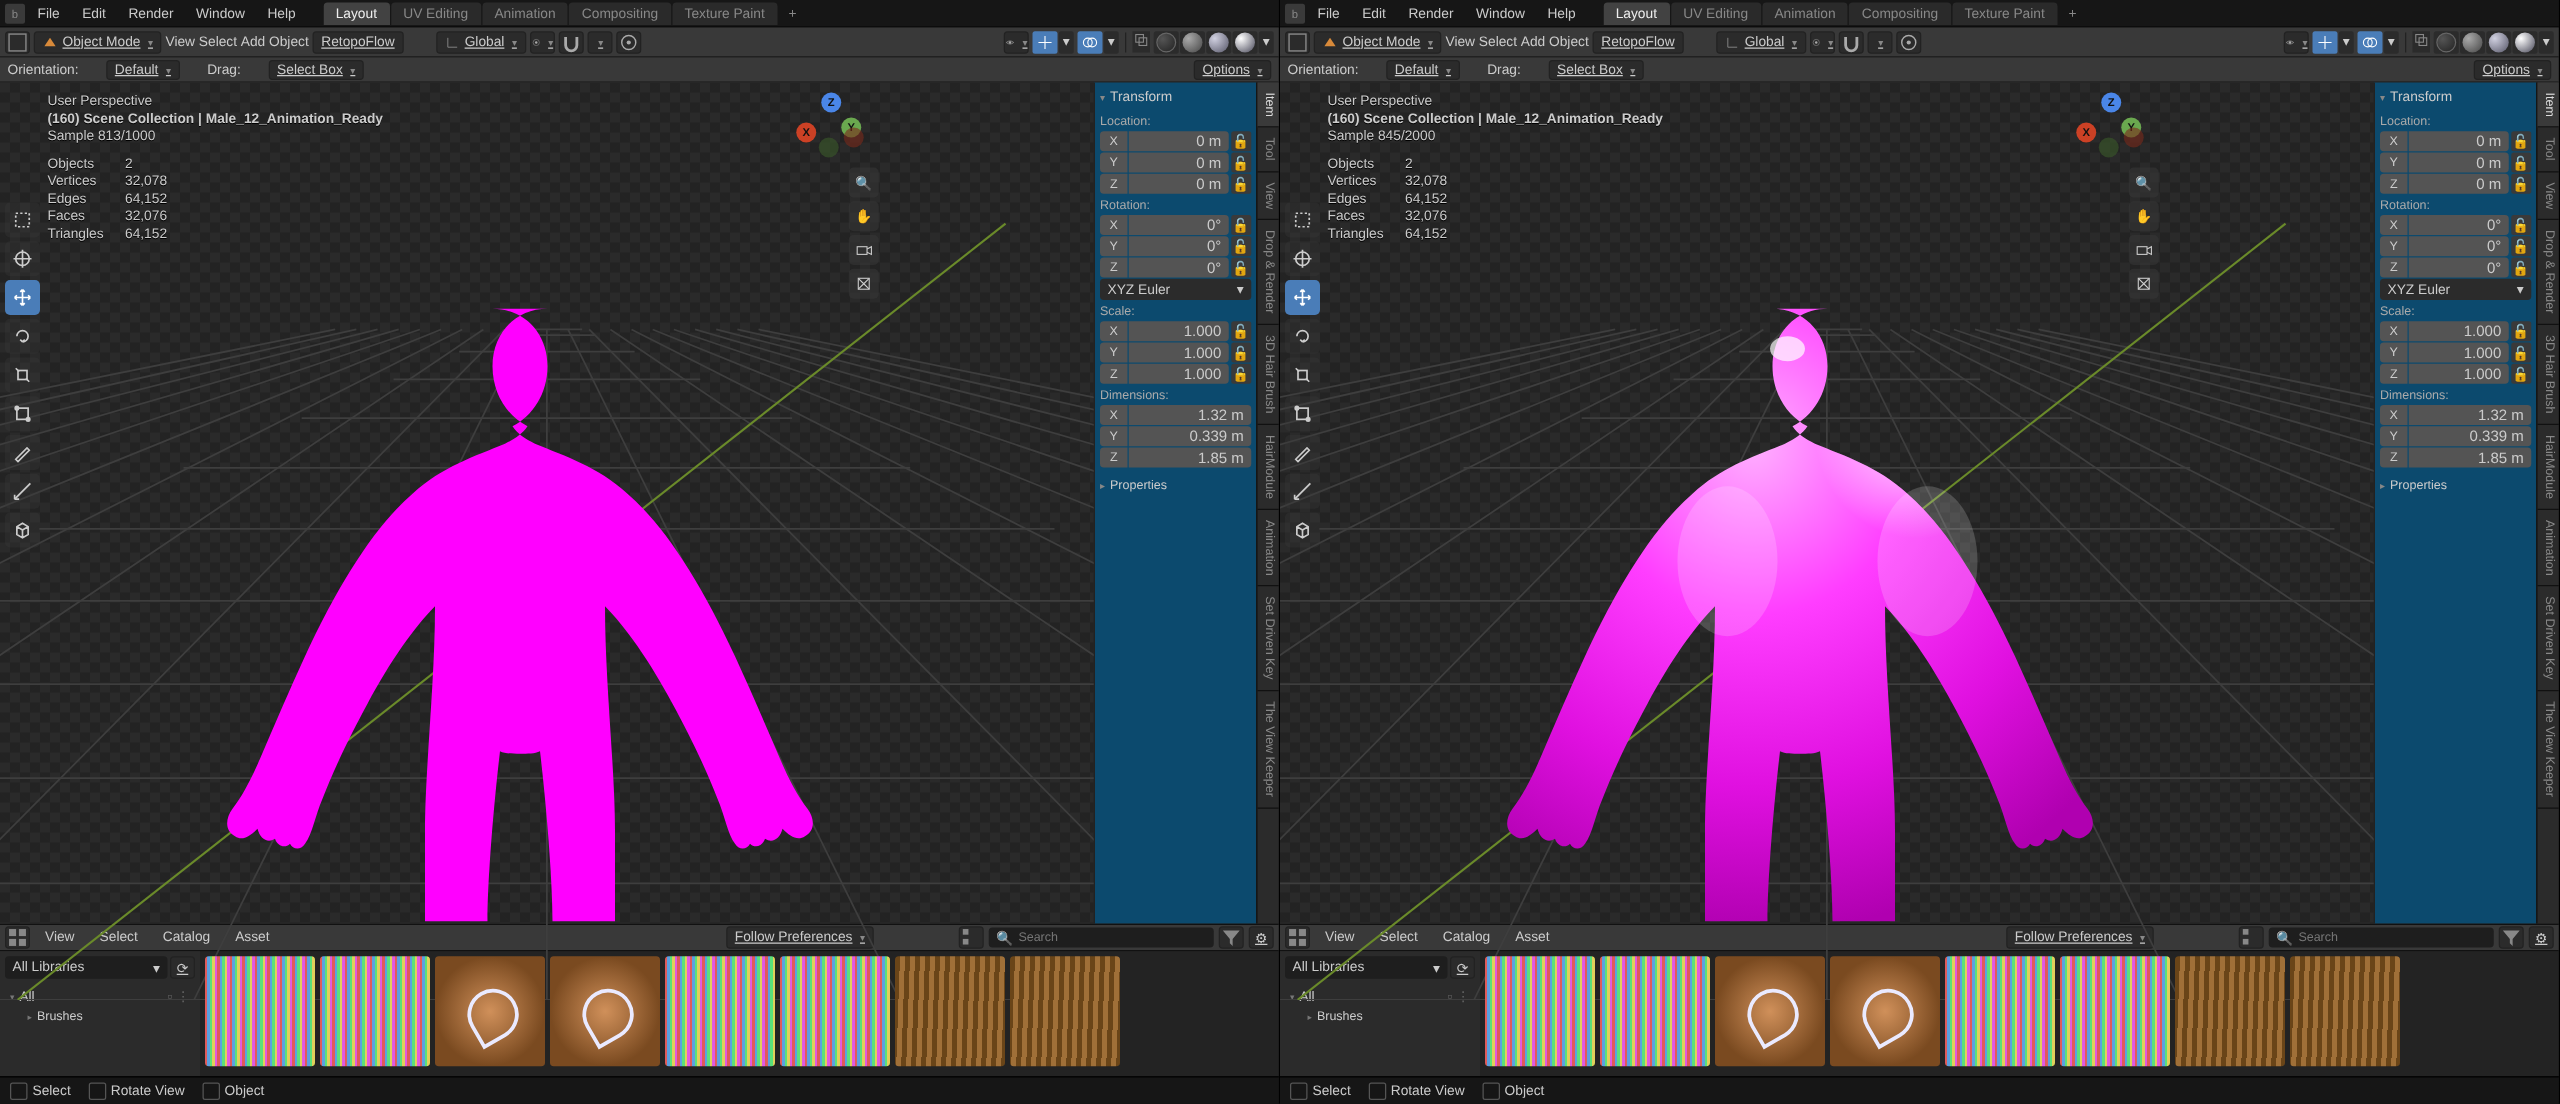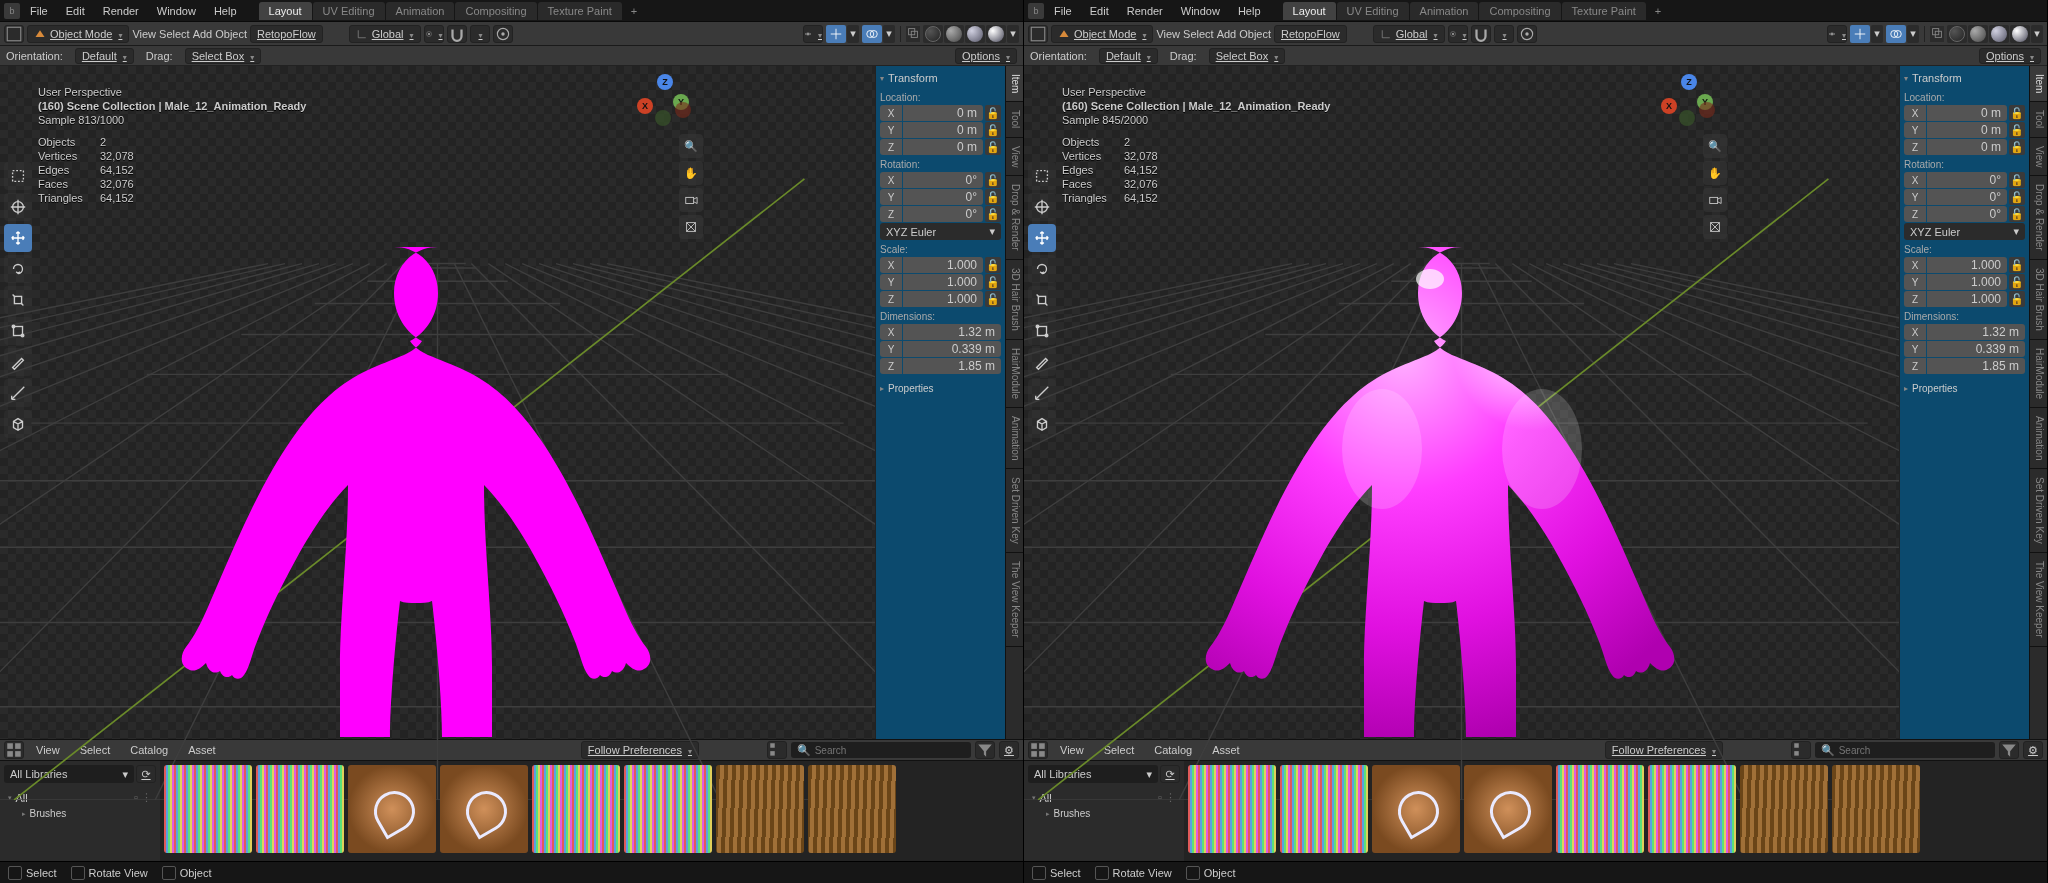--- a/index.html
+++ b/index.html
@@ -18,37 +18,37 @@
 .hbtn .caret::after { content: "▾"; font-size: 8px; color: #888; margin-left: 2px; }
 .spacer { flex: 1; }
 .icnrow { display: flex; gap: 1px; }
 .icnrow .sq { width: 20px; height: 18px; display:flex;align-items:center;justify-content:center; border-radius:2px; cursor:pointer;}
 .sq.blue { background: #4a7db8; }
 .sq.on { background: #4a7db8; }
 .sq.dark { background: #2b2b2b; }
 .sq svg { width: 14px; height: 14px; }
 .sphere { width: 16px; height: 16px; border-radius: 50%; background: radial-gradient(circle at 30% 30%, #aaa, #444); }
 .divider { width: 1px; height: 16px; background: #222; margin: 0 2px; }
-.subheader { height: 20px; background: #393939; display: flex; align-items: center; padding: 0 6px; gap: 12px; font-size: 10px; color: #aaa; border-bottom:1px solid #222; }
+.subheader { height: 20px; background: #393939; display: flex; align-items: center; padding: 0 6px; gap: 22px; font-size: 10px; color: #aaa; border-bottom:1px solid #222; }
 .subheader .hbtn { height: 16px; }
 .mainrow { flex: 1; display: flex; min-height: 0; }
 .toolbar-left { width: 32px; background: transparent; padding: 4px 2px; display: flex; flex-direction: column; gap: 3px; position: absolute; left: 2px; top: 92px; z-index: 5; }
 .tool { width: 28px; height: 28px; background: #39393955; border-radius: 4px; display: flex; align-items: center; justify-content: center; cursor: pointer; }
 .tool.active { background: #4a7db8; }
 .tool svg { width: 18px; height: 18px; stroke: #ccc; fill: none; stroke-width: 1.5; }
 .tool.active svg { stroke: #fff; }
 .viewport { flex: 1; position: relative; background: #2a2a2a; background-image:
   linear-gradient(45deg, #232323 25%, transparent 25%),
   linear-gradient(-45deg, #232323 25%, transparent 25%),
   linear-gradient(45deg, transparent 75%, #232323 75%),
   linear-gradient(-45deg, transparent 75%, #232323 75%);
   background-size: 16px 16px; background-position: 0 0, 0 8px, 8px -8px, -8px 0;
 }
 .gridov { position: absolute; inset: 0; pointer-events: none; }
-.stats { position: absolute; left: 38px; top: 19px; font-size: 11px; line-height: 14px; text-shadow: 0 1px 0 #000; }
+.stats { position: absolute; left: 38px; top: 8px; font-size: 11px; line-height: 14px; text-shadow: 0 1px 0 #000; }
 .stats .row { display: flex; gap: 8px; }
 .stats .lbl { width: 54px; }
 .navgizmo { position: absolute; right: 170px; top: 8px; width: 80px; }
 .navgizmo .axes { width: 56px; height: 56px; position: relative; margin: 0 auto; }
 .axball { width: 16px; height: 16px; border-radius: 50%; position: absolute; display:flex;align-items:center;justify-content:center;font-size:9px;font-weight:600;color:#111;}
 .navbtns { display:flex; flex-direction:column; gap:3px; align-items:flex-end; margin-top:4px; margin-right:2px;}
 .navbtns .nb { width:24px;height:24px;background:#39393988;border-radius:4px;display:flex;align-items:center;justify-content:center;cursor:pointer;}
 .silhouette { position:absolute; left:50%; bottom:0; transform:translateX(-50%); }
 .transform-panel { width: 130px; background: #0c4a6e; border-left: 1px solid #222; padding: 4px 4px; overflow-y:auto;}
 .transform-panel .hdr { display:flex; align-items:center; gap:4px; padding: 2px 0 4px; cursor:pointer;}

